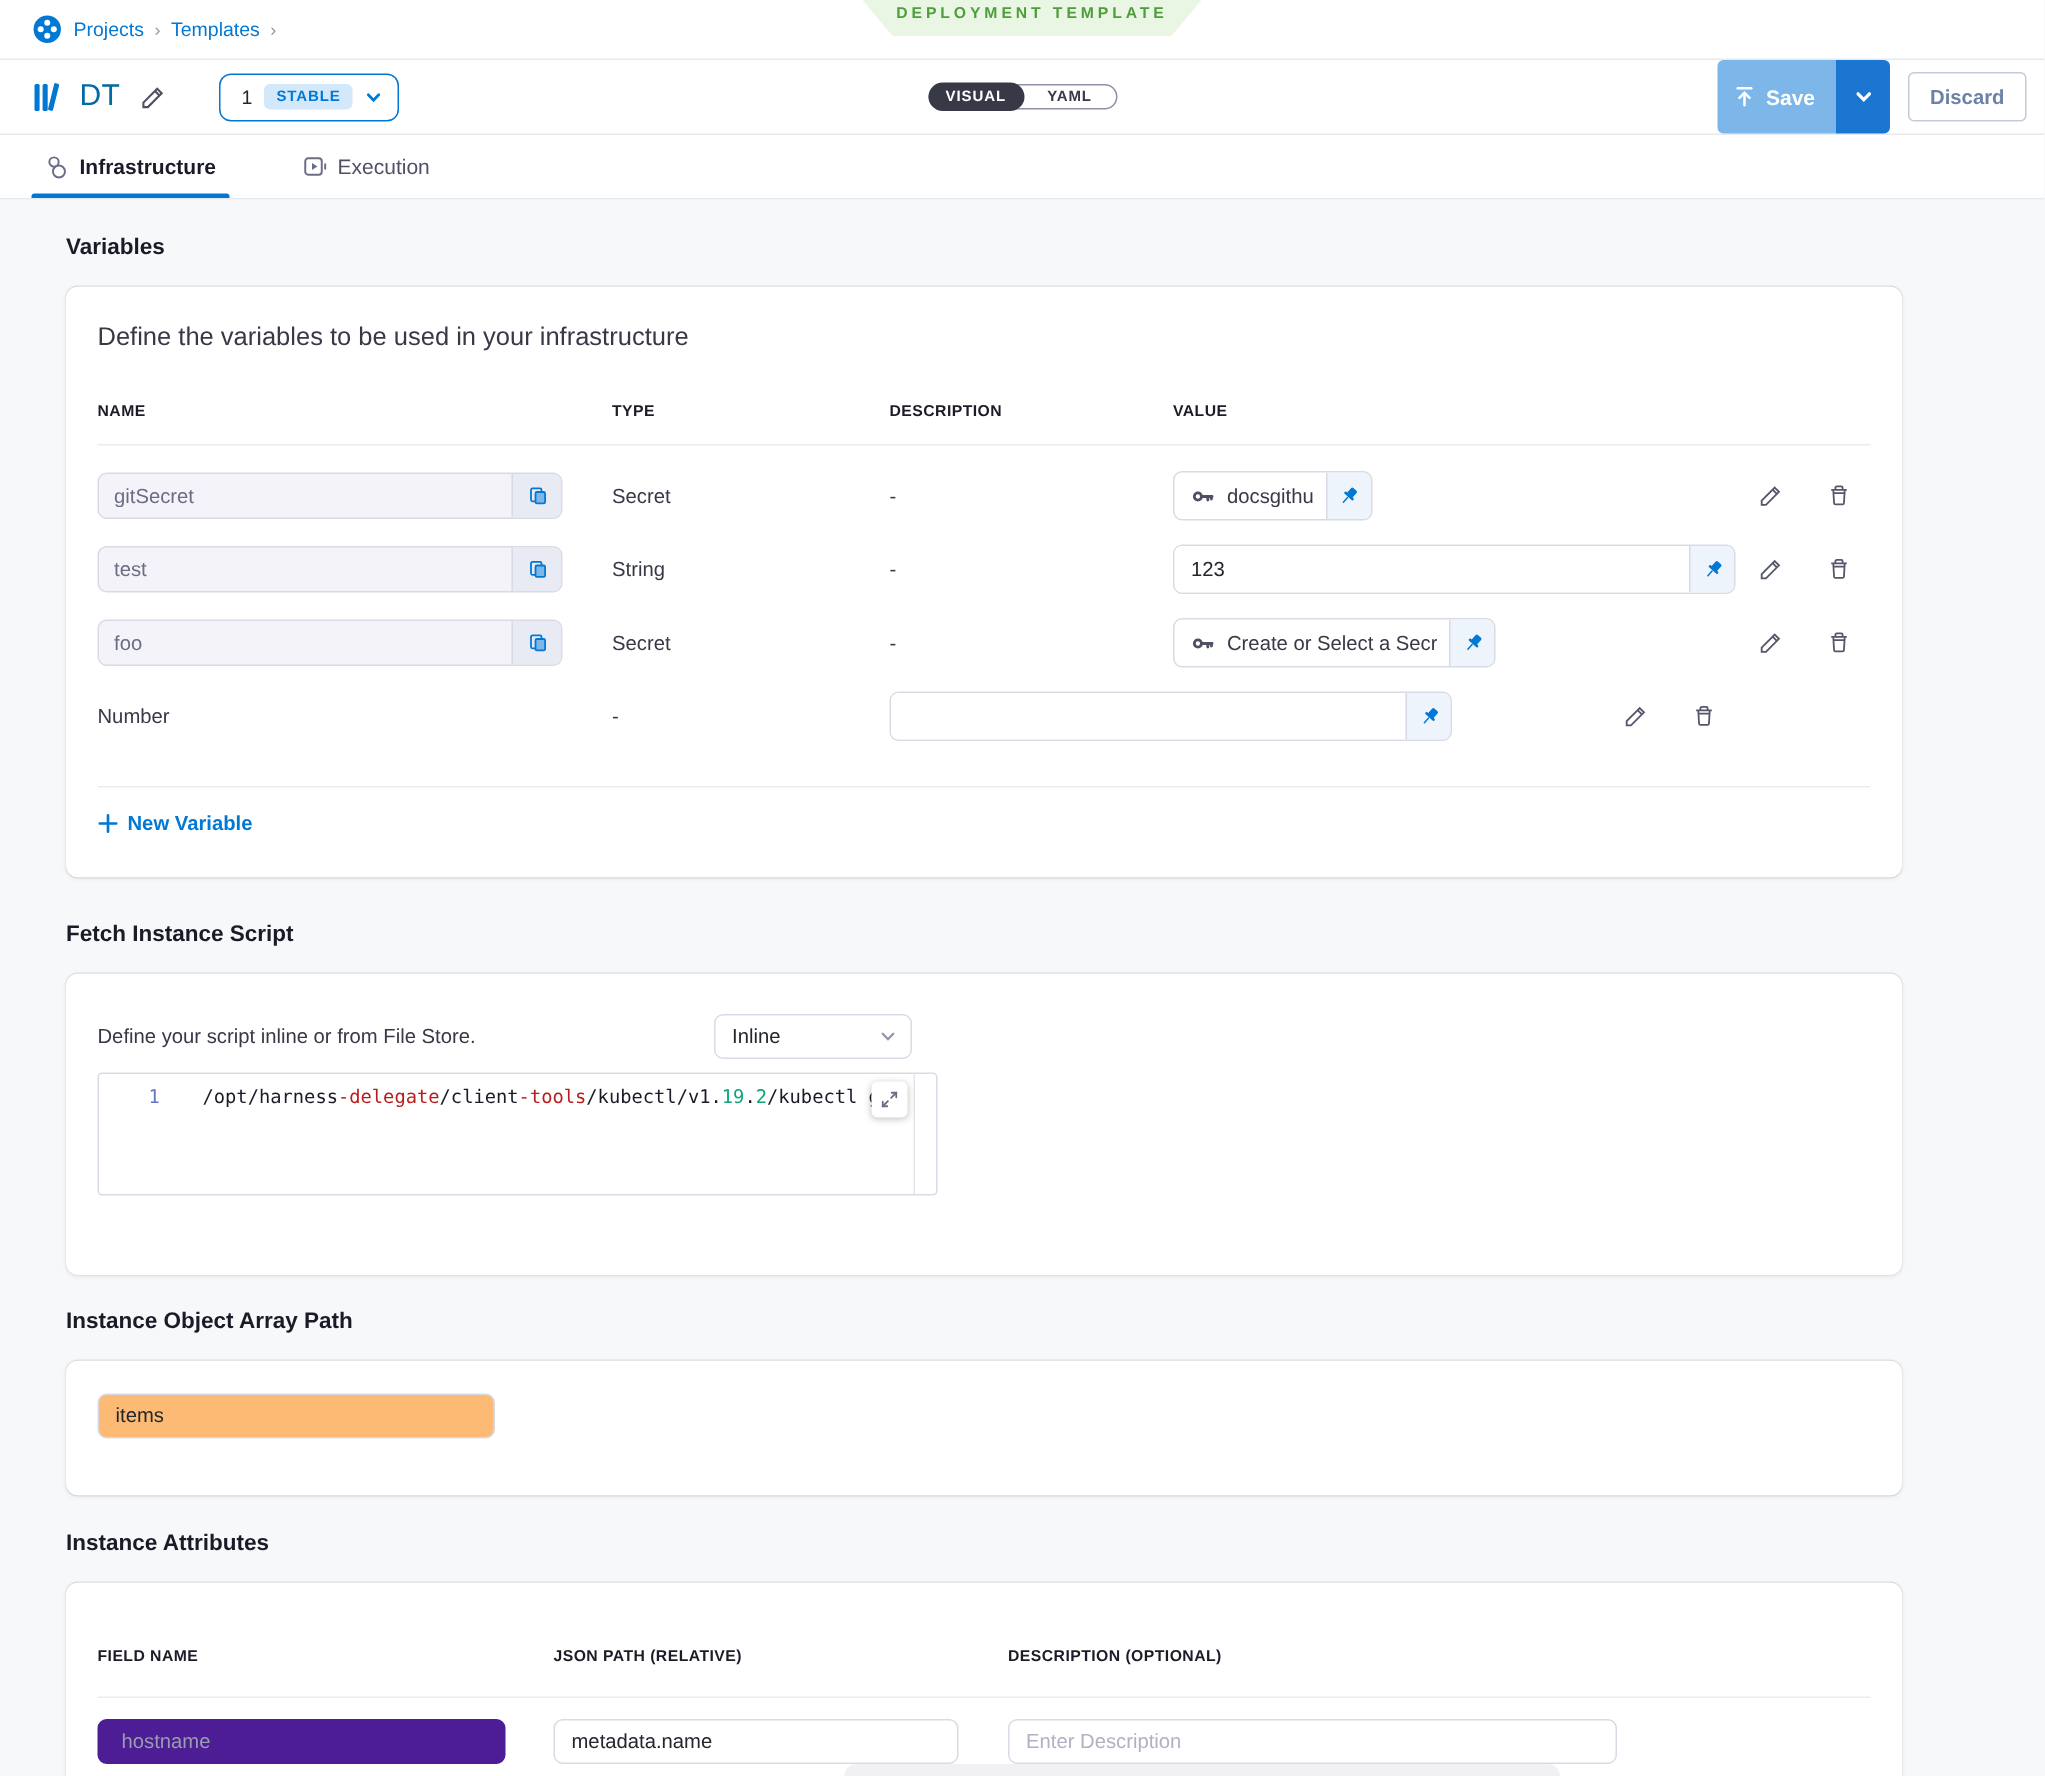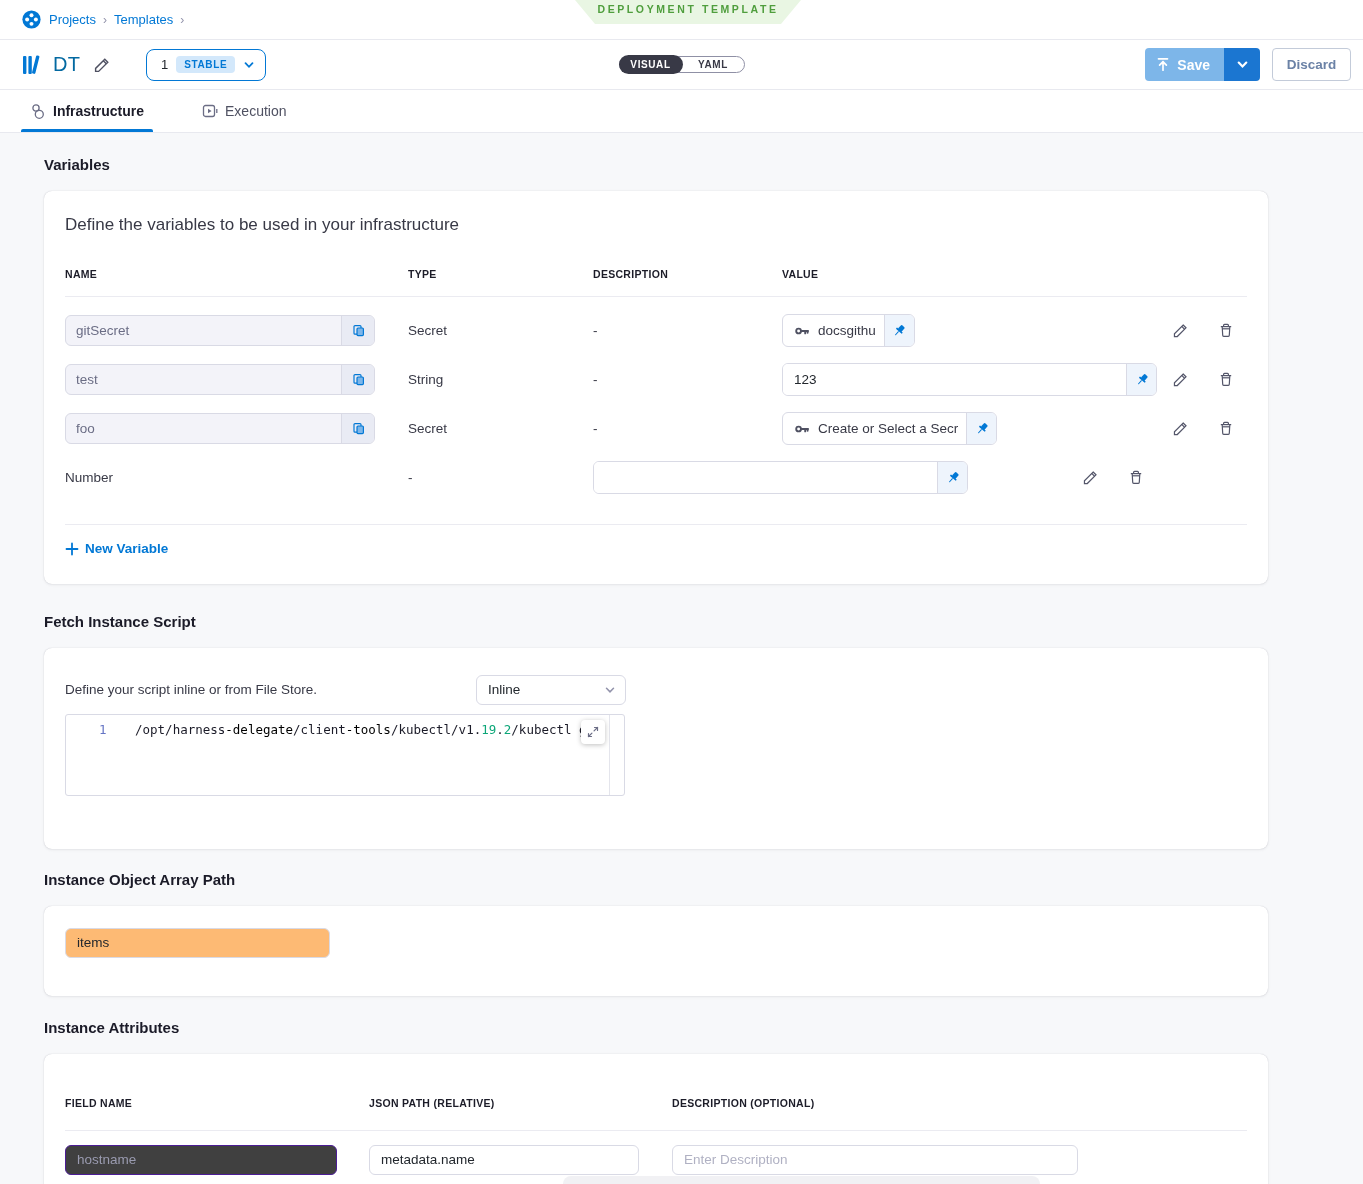--- a/index.html
+++ b/index.html
@@ -37,21 +37,21 @@
   .version-num { font-size:13px; color:#22272d; }
   .version-badge { background:#d3e8fb; color:#0278d5; font-size:10px; font-weight:700;
     letter-spacing:.6px; padding:3px 8px; border-radius:4px; }
   .toggle { position:absolute; left:50%; transform:translateX(-50%);
     display:flex; align-items:center; height:17px; border:1px solid #8f90a5;
     border-radius:10px; background:#fff; }
   .toggle-seg { font-size:10px; font-weight:700; letter-spacing:.6px; width:61px; height:17px;
     display:flex; align-items:center; justify-content:center; color:#383946; border-radius:10px;}
   .toggle-seg.sel { background:#383946; color:#fff; margin:-1px 0 -1px -1px; height:19px; width:64px;}
   .hdr-right { margin-left:auto; display:flex; align-items:center; gap:12px; padding-right:12px;}
-  .save-split { display:flex; height:33px; }
+  .save-split { display:flex; height:49px; }
   .save-main { background:#7db6e9; color:#fff; font-size:14px; font-weight:700;
     border-radius:4px 0 0 4px; padding:0 14px 0 11px; display:flex; align-items:center; gap:7px;}
   .save-caret { background:#1b76d1; width:36px; border-radius:0 4px 4px 0;
     display:flex; align-items:center; justify-content:center; color:#fff;}
   .discard-btn { height:33px; width:79px; border:1px solid #c3cbd9; border-radius:4px;
     background:#fff; color:#6b82a6; font-size:13.5px; font-weight:600; }
 
   
   .tabs { height:43px; background:#fff; border-bottom:1px solid #e8e9ef;
     display:flex; align-items:stretch; padding-left:21px; }
@@ -99,49 +99,49 @@
   .row-actions { display:flex; justify-content:flex-end; gap:29px; padding-right:13px; color:#54566a;}
   .icon-btn { display:flex; align-items:center; justify-content:center; color:#54566a; }
   .tbl-foot { margin-top:22px; border-top:1px solid #ebebf1; padding-top:16px; }
   .add-link { display:inline-flex; align-items:center; gap:6px; color:#0278d5;
     font-size:13.5px; font-weight:600; }
 
   
   .card-fis { padding:27px 21px 53px 21px; margin-bottom:22px; }
   .fis-row { display:flex; align-items:center; }
   .fis-desc { width:411px; font-size:13.5px; color:#383946; }
-  .select-box { width:150px; height:30px; border:1px solid #d9dae5; border-radius:6px;
+  .select-box { width:132px; height:30px; border:1px solid #d9dae5; border-radius:6px;
     background:#fff; display:flex; align-items:center; justify-content:space-between;
     padding:0 9px 0 11px; font-size:13.5px; color:#22272d; }
   .editor { margin-top:9px; width:560px; height:82px; border:1px solid #d9dae5;
     border-radius:3px; position:relative; background:#fff;
     font-family:"DejaVu Sans Mono", monospace; font-size:12.5px; }
   .editor::after { content:""; position:absolute; top:0; bottom:0; right:14px;
     width:1px; background:#e4e5ec; }
   .code-line { display:flex; padding-top:6px; line-height:17px; white-space:pre; overflow:hidden;}
   .gutter { width:69px; flex:none; color:#6474c4; padding-left:33px; }
   .code { color:#1b1b28; }
-  .tok-red { color:#000000;text-align:center; }
+  .tok-red { color:#b91c1c;text-align:center; }
   .tok-green { color:#0ca678; }
   .expand-btn { position:absolute; left:515px; top:5px; width:24px; height:24px;
     background:#fff; border-radius:4px; box-shadow:0 1px 5px rgba(0,0,0,.25);
     display:flex; align-items:center; justify-content:center; color:#6b6d85; z-index:2;}
 
   
   .card-iop { padding:22px 21px 38px 21px; margin-bottom:23px; }
   .iop-input { width:265px; height:30px; border:1px solid #d9dae5; border-radius:6px;
     padding:0 11px; font-size:13.5px; color:#22272d; background:#fdba74; }
 
   
   .card-attr { padding:43px 21px 40px 21px; }
   .attr-grid { display:grid; grid-template-columns:304px 303px 1fr; align-items:center; }
   .attr-head { padding-bottom:21px; border-bottom:1px solid #ebebf1; }
   .attr-row { padding-top:14px; }
-  .attr-input-gray { width:272px; height:30px; border:1px solid #4c1d95; border-radius:6px;
-    background:#404040; padding:0 11px; font-size:13.5px; color:#9a9bb0; }
+  .attr-input-gray { width:272px; height:30px; border:5px solid #4c1d95; border-radius:6px;
+    background:#4c1d95; padding:0 11px; font-size:13.5px; color:#9a9bb0; }
   .attr-input { width:270px; height:30px; border:1px solid #d9dae5; border-radius:6px;
     background:#fff; padding:0 11px; font-size:13.5px; color:#22272d; }
   .attr-input-desc { width:406px; }
   .attr-input::placeholder, .attr-input-desc::placeholder { color:#b0b1c3; }
 
   .bottom-edge { position:absolute; left:563px; top:1176px; width:477px; height:10px;
     background:#f1f1f4; border-radius:8px 8px 0 0; z-index:4; }
 </style>
 </head>
 <body>

